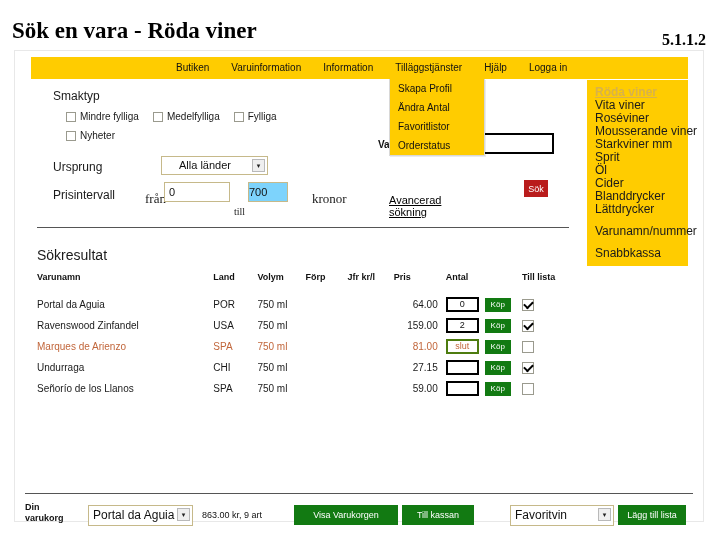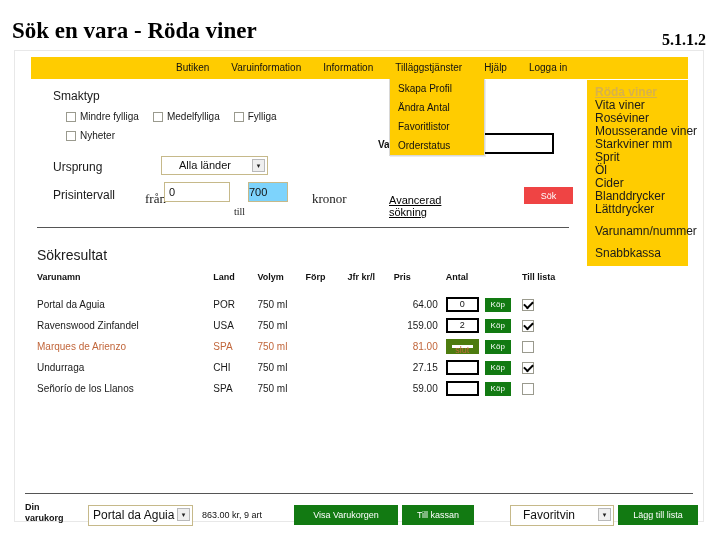--- a/index.html
+++ b/index.html
@@ -215,23 +215,23 @@
     z-index: 5;
   }
 
   .link-avancerad {
     position: absolute; left: 389px; top: 194px;
     font-size: 11px; color: #000000;
     text-decoration: underline;
     cursor: pointer;
   }
   .btn-sok {
-    position: absolute; left: 524px; top: 187px;
-    width: 49px; height: 17px;
-    background: #ef4444;
+    position: absolute; left: 524px; top: 180px;
+    width: 24px; height: 17px;
+    background: #b91c1c;
     color: #ffffff;
     font-size: 9px;
     display: flex; align-items: center; justify-content: center;
     cursor: pointer;
   }
 
   .hr-top {
     position: absolute; left: 37px; top: 227px;
     width: 532px; height: 0;
     border-top: 1px solid #555555;
@@ -277,21 +277,21 @@
     width: 33px; height: 15px;
     border: 2px solid #000;
     background: #ffffff;
     font-size: 9px;
     color: #111;
     text-align: center;
     line-height: 11px;
     display: inline-block;
     vertical-align: middle;
   }
-  .qty-input.slut { color: #c1663b; border: 6px solid #4d7c0f; }
+  .qty-input.slut { color: #c1663b; border: 2px solid #4d7c0f; }
   .btn-kop {
     width: 26px; height: 14px;
     background: #127a12;
     color: #ffffff;
     font-size: 8px;
     display: inline-flex;
     align-items: center; justify-content: center;
     vertical-align: middle;
     margin-left: 6px;
     cursor: pointer;
@@ -349,24 +349,24 @@
     position: absolute;
   }
   .btn-visa  { left: 294px; top: 505px; width: 104px; height: 20px; }
   .btn-kassan{ left: 402px; top: 505px; width: 72px;  height: 20px; }
   .sel-fav {
     position: absolute; left: 510px; top: 505px;
     width: 104px; height: 21px;
     border: 1px solid #c6b98a;
     background: #ffffff;
     font-size: 12px; color: #111;
-    padding-left: 12px; line-height: 19px;
-    cursor: pointer;
-  }
-  .btn-lagg { left: 618px; top: 505px; width: 80px; height: 20px; }
+    padding-left: 4px; line-height: 19px;
+    cursor: pointer;
+  }
+  .btn-lagg { left: 618px; top: 505px; width: 68px; height: 20px; }
 </style>
 </head>
 <body>
 
 <div id="page">
 
   <div class="page-title">Sök en vara - Röda viner</div>
   <div class="version-number">5.1.1.2</div>
 
   <div class="content-frame"></div>

